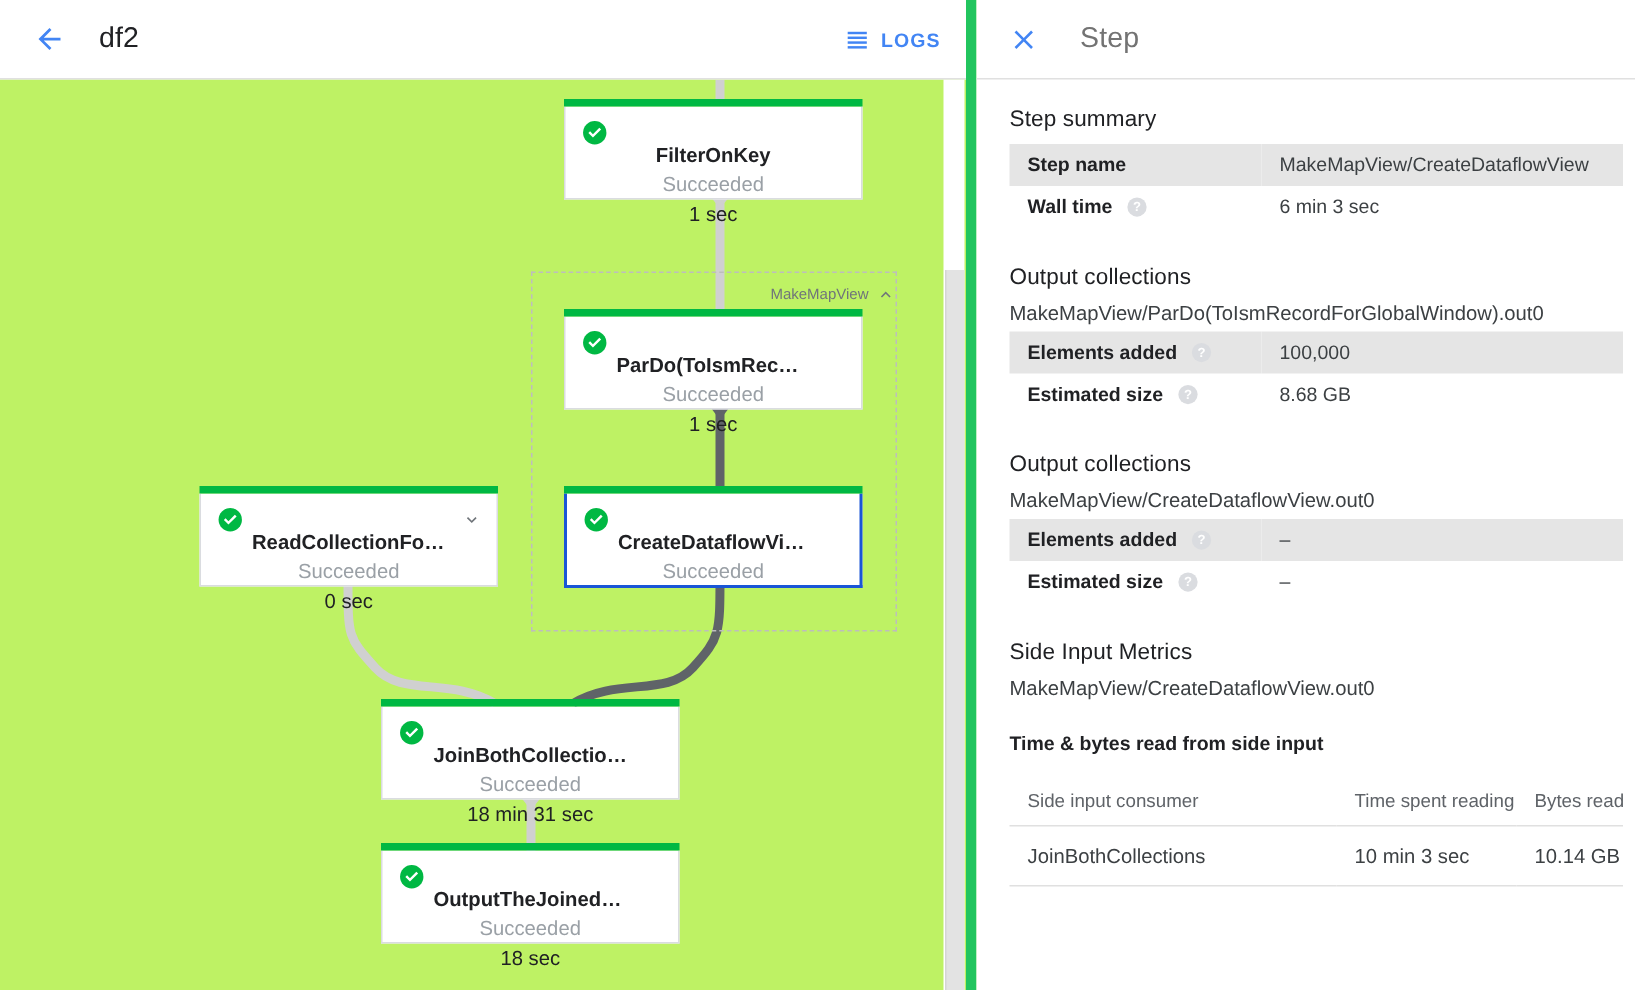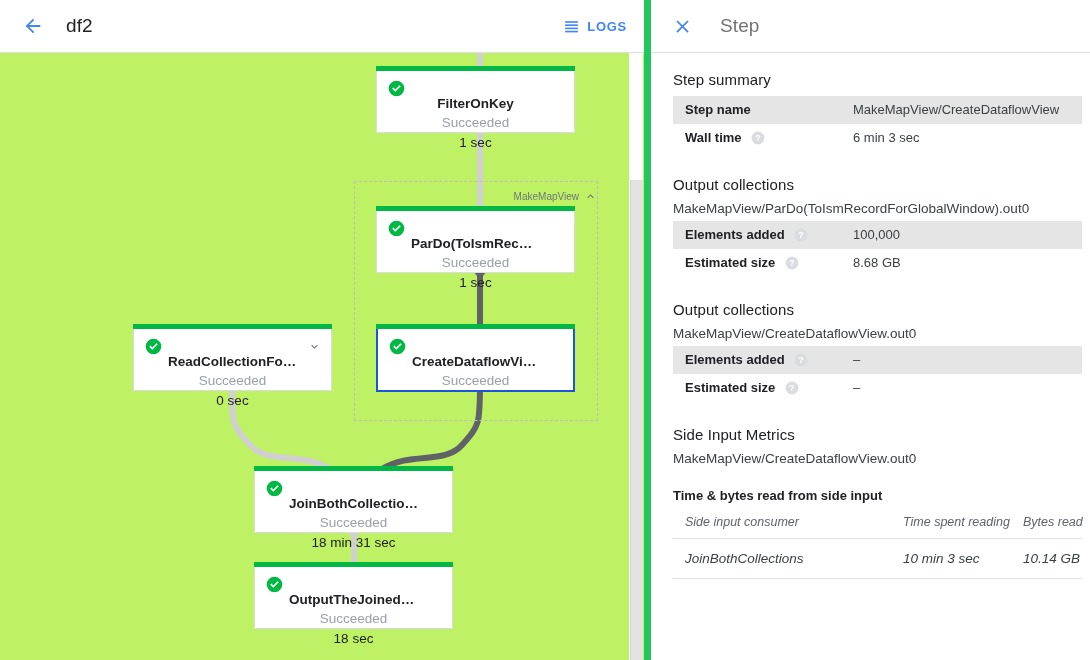--- a/index.html
+++ b/index.html
@@ -260,22 +260,21 @@
   .sub-head {
     font-size: 13px;
     font-weight: bold;
     color: #202124;
     margin: 22px 0 0 0;
   }
   table.sidetbl {
     width: 100%;
     border-collapse: collapse;
     table-layout: fixed;
-    margin-top: 4px;
-    font-style: italic;
+    margin-top: 16px;
   }
   table.sidetbl th {
     font-size: 12.5px;
     font-weight: normal;
     color: #5f6368;
     text-align: left;
     padding: 8px 6px 9px 12px;
     border-bottom: 1px solid #e0e0e0;
     white-space: nowrap;
   }

